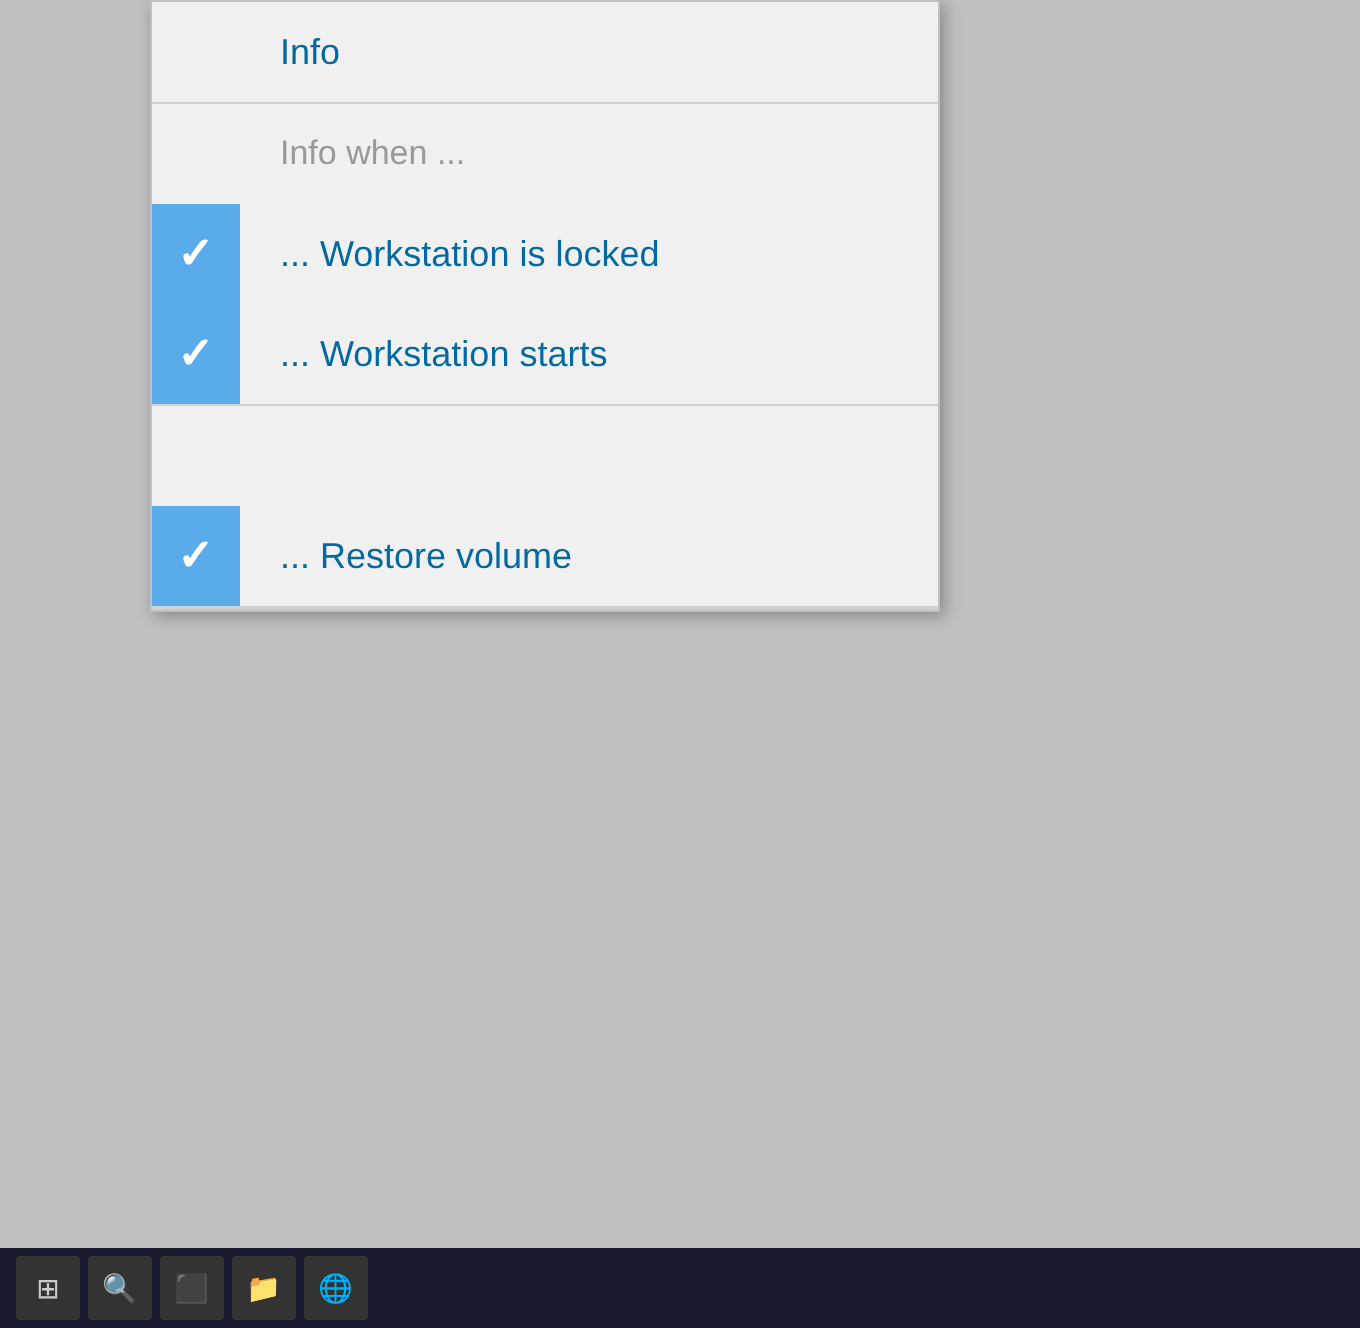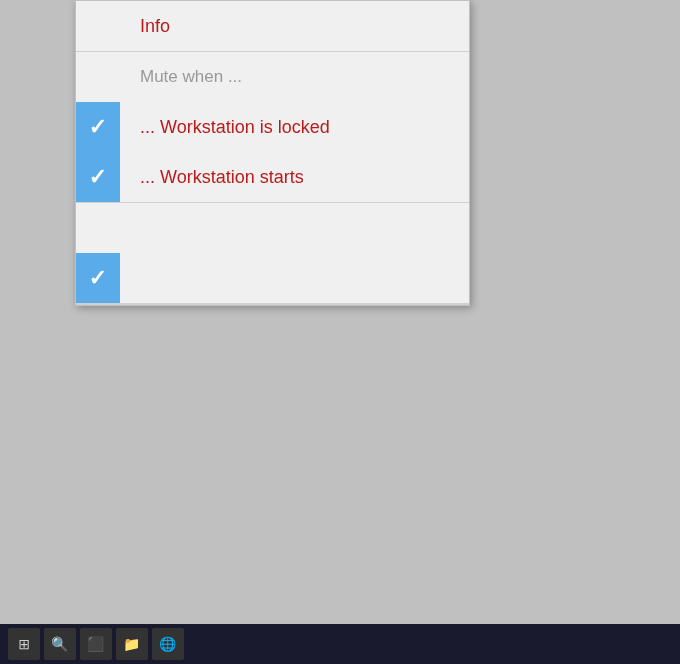--- a/index.html
+++ b/index.html
@@ -33,21 +33,21 @@
       display: flex;
       align-items: center;
       padding: 0 16px;
       height: 50px;
       cursor: pointer;
       position: relative;
     }
 
     .menu-item-label {
       font-size: 18px;
-      color: #b91c1c;
+      color: #0369a1;
       padding-left: 8px;
     }
 
     .menu-item-label.section-header {
       color: #999;
       font-size: 17px;
     }
 
     .menu-divider {
       height: 1px;
@@ -114,21 +114,21 @@
 
   <div class="menu-item">
     <div class="no-checkbox"></div>
     <span class="menu-item-label">Info</span>
   </div>
 
   <div class="menu-divider"></div>
 
   <div class="menu-item">
     <div class="no-checkbox"></div>
-    <span class="menu-item-label section-header">Mute when ...</span>
+    <span class="menu-item-label section-header">Info when ...</span>
   </div>
 
   <div class="menu-item">
     <div class="checkbox-area">
       <span class="checkmark">✓</span>
     </div>
     <span class="menu-item-label">... Workstation is locked</span>
   </div>
 
   <div class="menu-item">
@@ -141,20 +141,21 @@
   <div class="menu-divider"></div>
 
   <div class="menu-item">
     <div class="no-checkbox"></div>
   </div>
 
   <div class="menu-item">
     <div class="checkbox-area">
       <span class="checkmark">✓</span>
     </div>
+    <span class="menu-item-label">... Restore volume</span>
   </div>
 
   <div class="menu-divider"></div>
 
 
   <div class="menu-divider"></div>
 
 
 </div>
 

